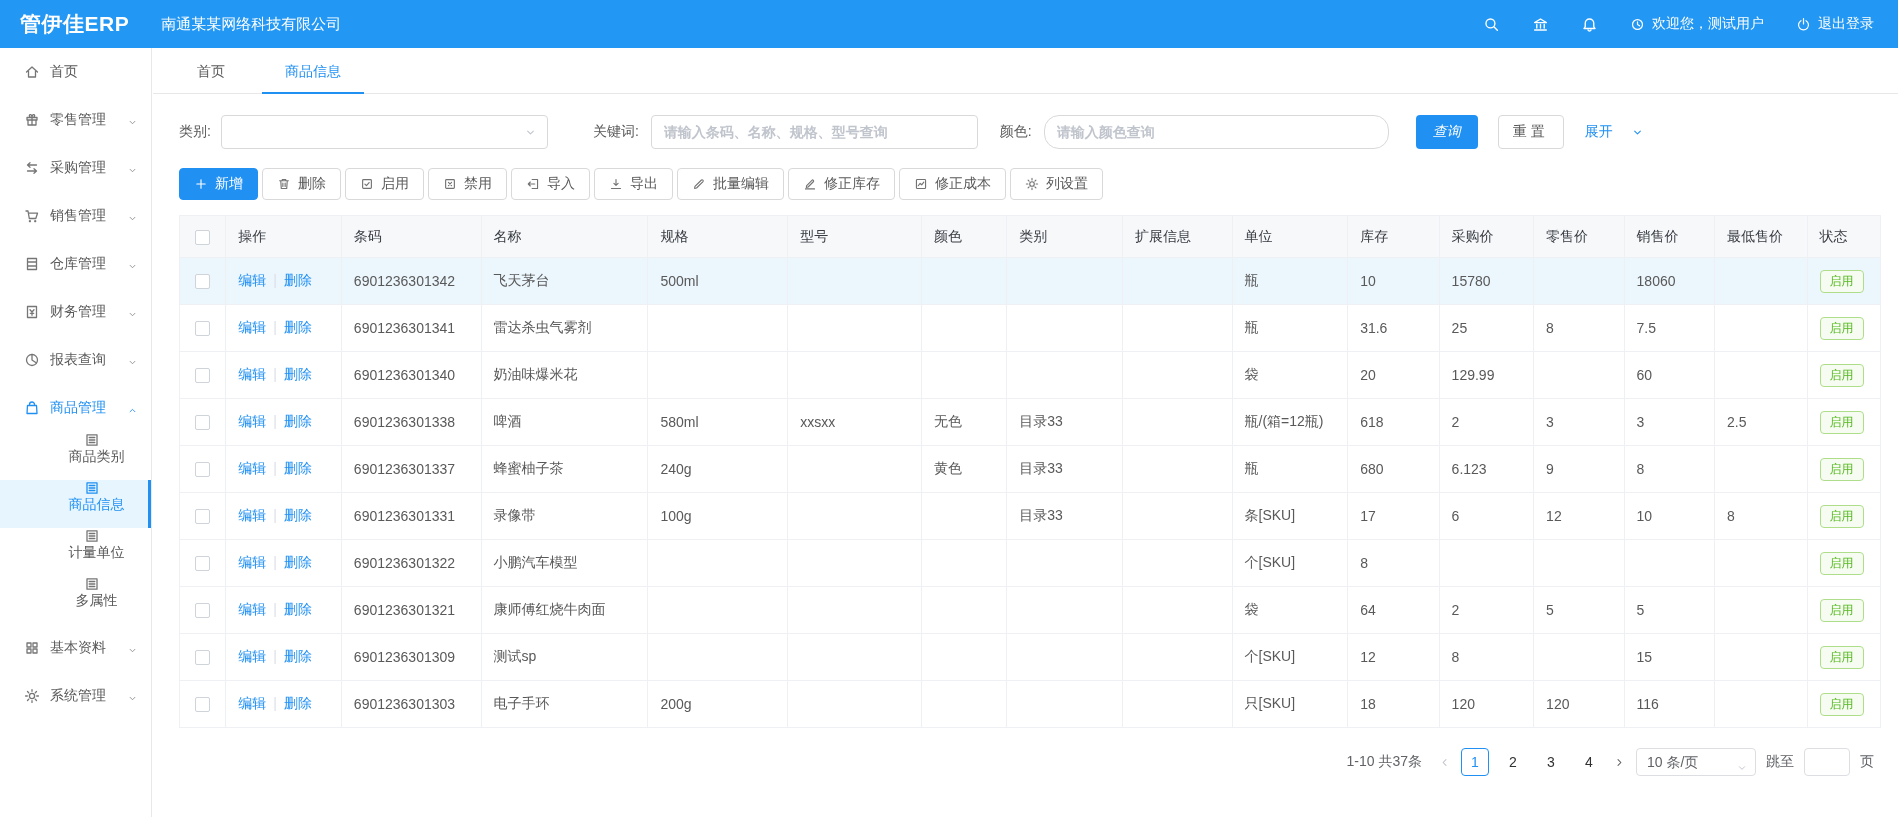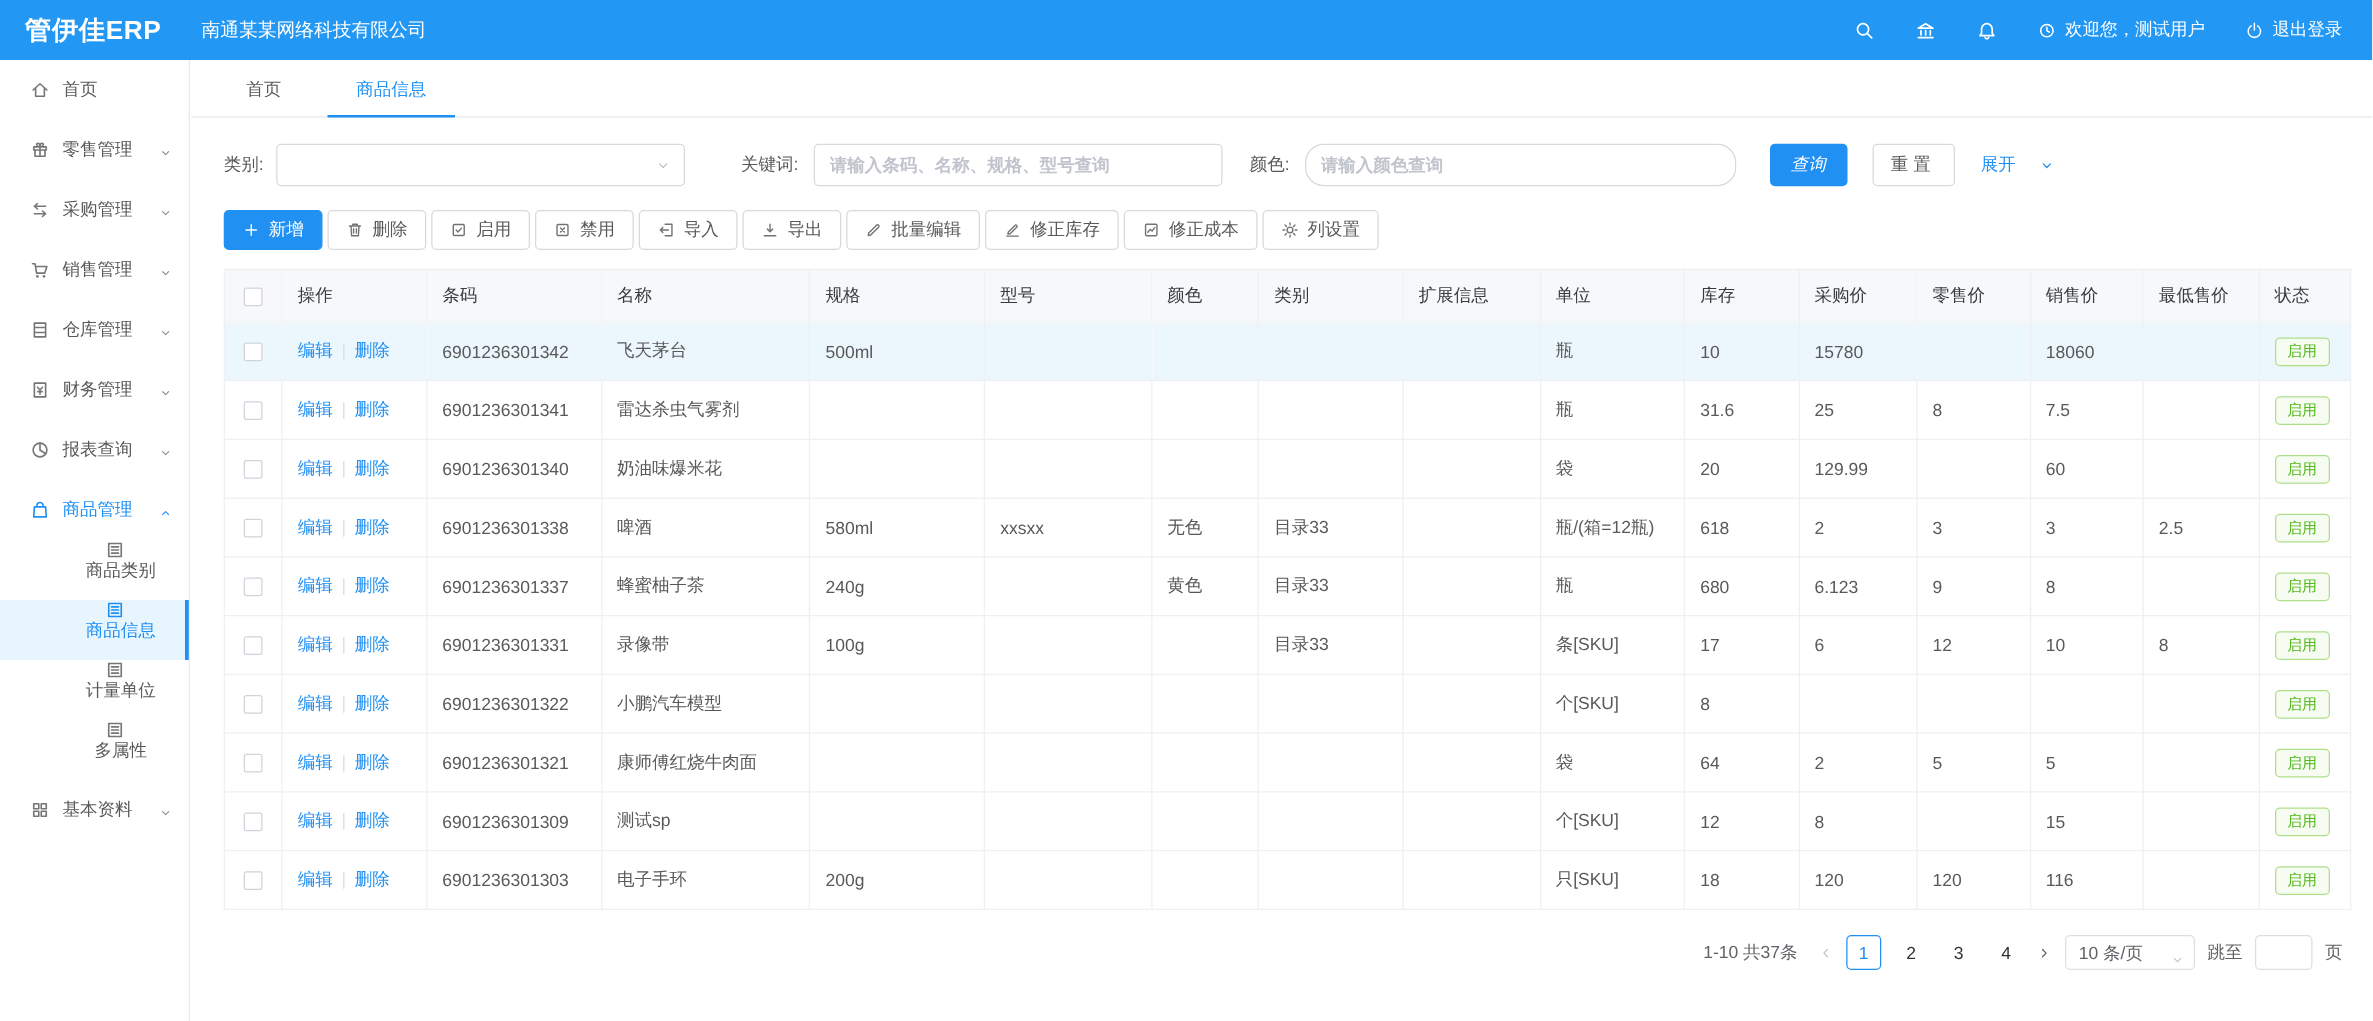--- a/index.html
+++ b/index.html
@@ -68,21 +68,21 @@
   .opsep { color:#dcdfe6; margin:0 7px; }
   .badge { display:inline-block; padding:2px 9px; font-size:12px; color:#54b81e; background:#f7fcf2; border:1px solid #aede8a; border-radius:4px; line-height:17px; }
 
   
   .pager { display:flex; align-items:center; justify-content:flex-end; gap:10px; margin:20px 24px 0 0; color:#606266; font-size:14px; }
   .pg-summary { margin-right:6px;margin-left:12px; }
   .pg-arrow { width:13px; height:13px; color:#606266; cursor:pointer; }
   .pg-arrow.disabled { color:#c0c4cc; cursor:default; }
   .pg-num { min-width:28px; height:28px; line-height:26px; text-align:center; border-radius:4px; cursor:pointer; color:#303133; border:1px solid transparent; }
   .pg-num.current { border-color:var(--primary,#2090f3); color:var(--primary,#2090f3); }
-  .pg-size { position:relative; width:104px; height:28px; border:1px solid #dcdee2; border-radius:4px; line-height:26px; padding-left:10px; color:#606266; cursor:pointer; background:#fff; }
+  .pg-size { position:relative; width:120px; height:28px; border:1px solid #dcdee2; border-radius:4px; line-height:26px; padding-left:10px; color:#606266; cursor:pointer; background:#fff; }
   .pg-size .chev { position:absolute; right:7px; top:7px; width:12px; height:12px; color:#c0c4cc; }
   .pg-jump-input { width:46px; height:28px; border:1px solid #dcdee2; border-radius:4px; outline:none; }
 </style>
 </head>
 <body>
 
 <div class="page">
 
   <div class="topbar">
     <div class="logo">管伊佳ERP</div>
@@ -207,20 +207,30 @@
         <span class="icon"><svg viewBox="0 0 16 16" width="100%" height="100%" fill="none" stroke="currentColor" stroke-width="1.3" stroke-linecap="round" stroke-linejoin="round">
             <path d="M3 2.8 H13 V13.2 H3 Z M5.2 5.5 H10.8 M5.2 8 H10.8 M5.2 10.5 H10.8"></path>
           </svg></span>
         <span class="lbl">多属性</span>
       </div>
       <div class="side-item">
         <span class="icon"><svg viewBox="0 0 16 16" width="100%" height="100%" fill="none" stroke="currentColor" stroke-width="1.3" stroke-linecap="round" stroke-linejoin="round">
             <path d="M3 3 H7 V7 H3 Z M9 3 H13 V7 H9 Z M3 9 H7 V13 H3 Z M9 9 H13 V13 H9 Z"></path>
           </svg></span>
         <span class="lbl">基本资料</span>
+        <span class="chev"><svg viewBox="0 0 16 16" width="100%" height="100%" fill="none" stroke="currentColor" stroke-width="1.3" stroke-linecap="round" stroke-linejoin="round">
+            <path d="M4.5 6.3 L8 9.8 L11.5 6.3"></path>
+          </svg></span>
+      </div>
+      <div class="side-item">
+        <span class="icon"><svg viewBox="0 0 16 16" width="100%" height="100%" fill="none" stroke="currentColor" stroke-width="1.3" stroke-linecap="round" stroke-linejoin="round">
+            <circle cx="8" cy="8" r="2.6"></circle>
+            <path d="M8 1.6 V3.3 M8 12.7 V14.4 M1.6 8 H3.3 M12.7 8 H14.4 M3.5 3.5 L4.7 4.7 M11.3 11.3 L12.5 12.5 M12.5 3.5 L11.3 4.7 M4.7 11.3 L3.5 12.5"></path>
+          </svg></span>
+        <span class="lbl">系统管理</span>
         <span class="chev"><svg viewBox="0 0 16 16" width="100%" height="100%" fill="none" stroke="currentColor" stroke-width="1.3" stroke-linecap="round" stroke-linejoin="round">
             <path d="M4.5 6.3 L8 9.8 L11.5 6.3"></path>
           </svg></span>
       </div>
     </div>
 
   <div class="main">
 
     <div class="tabbar">
         <div class="tab">首页</div>

